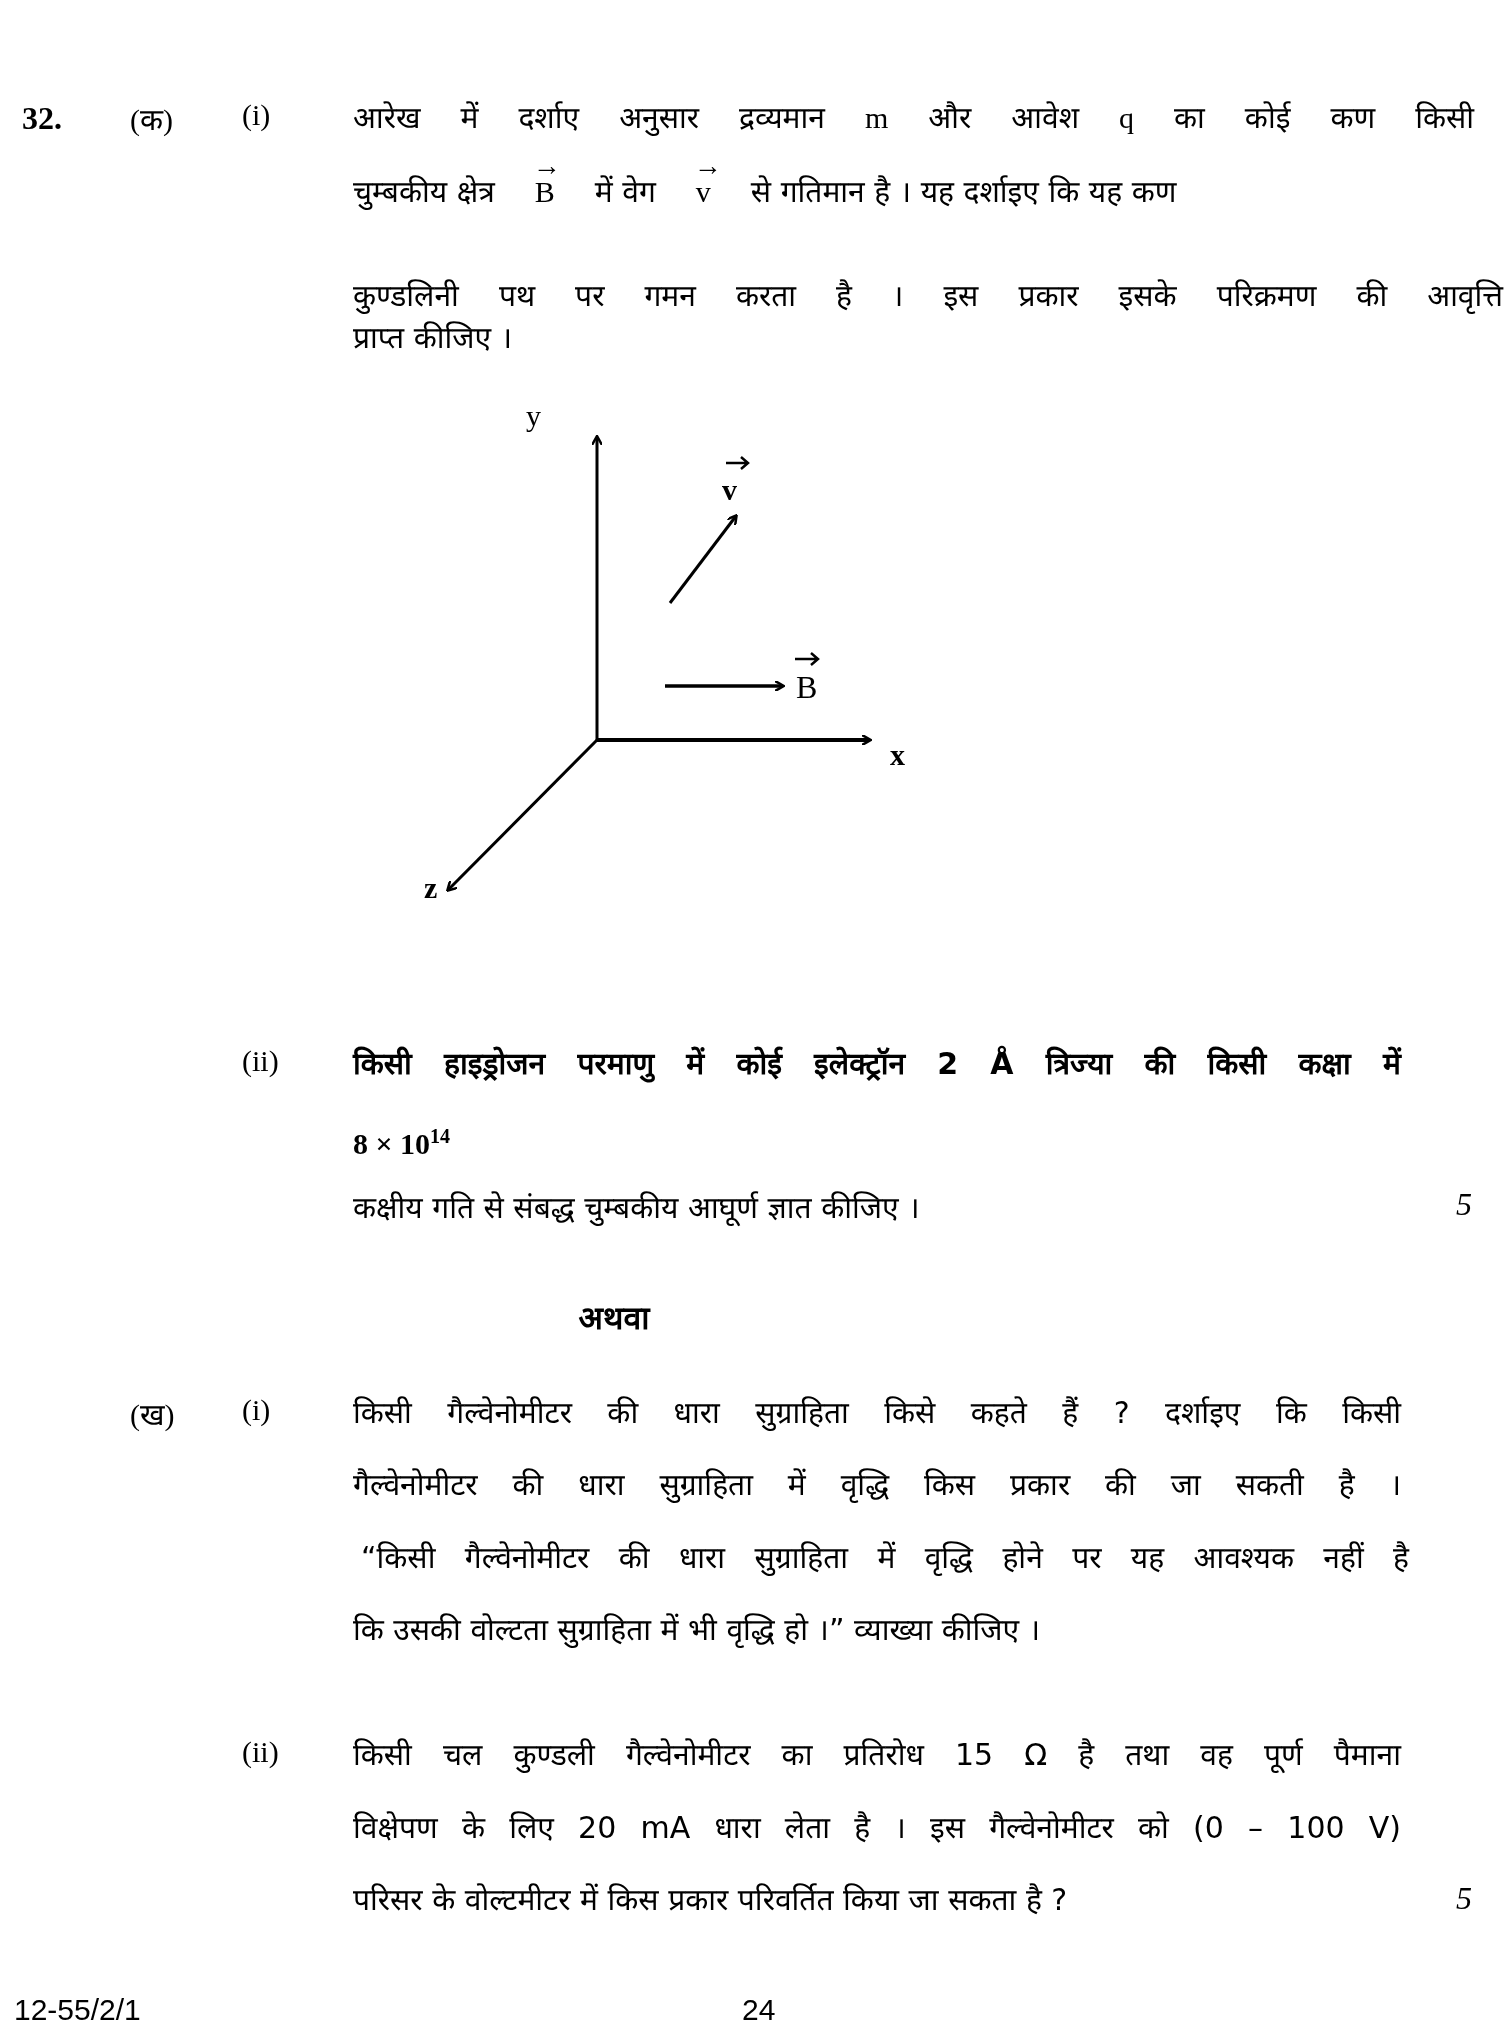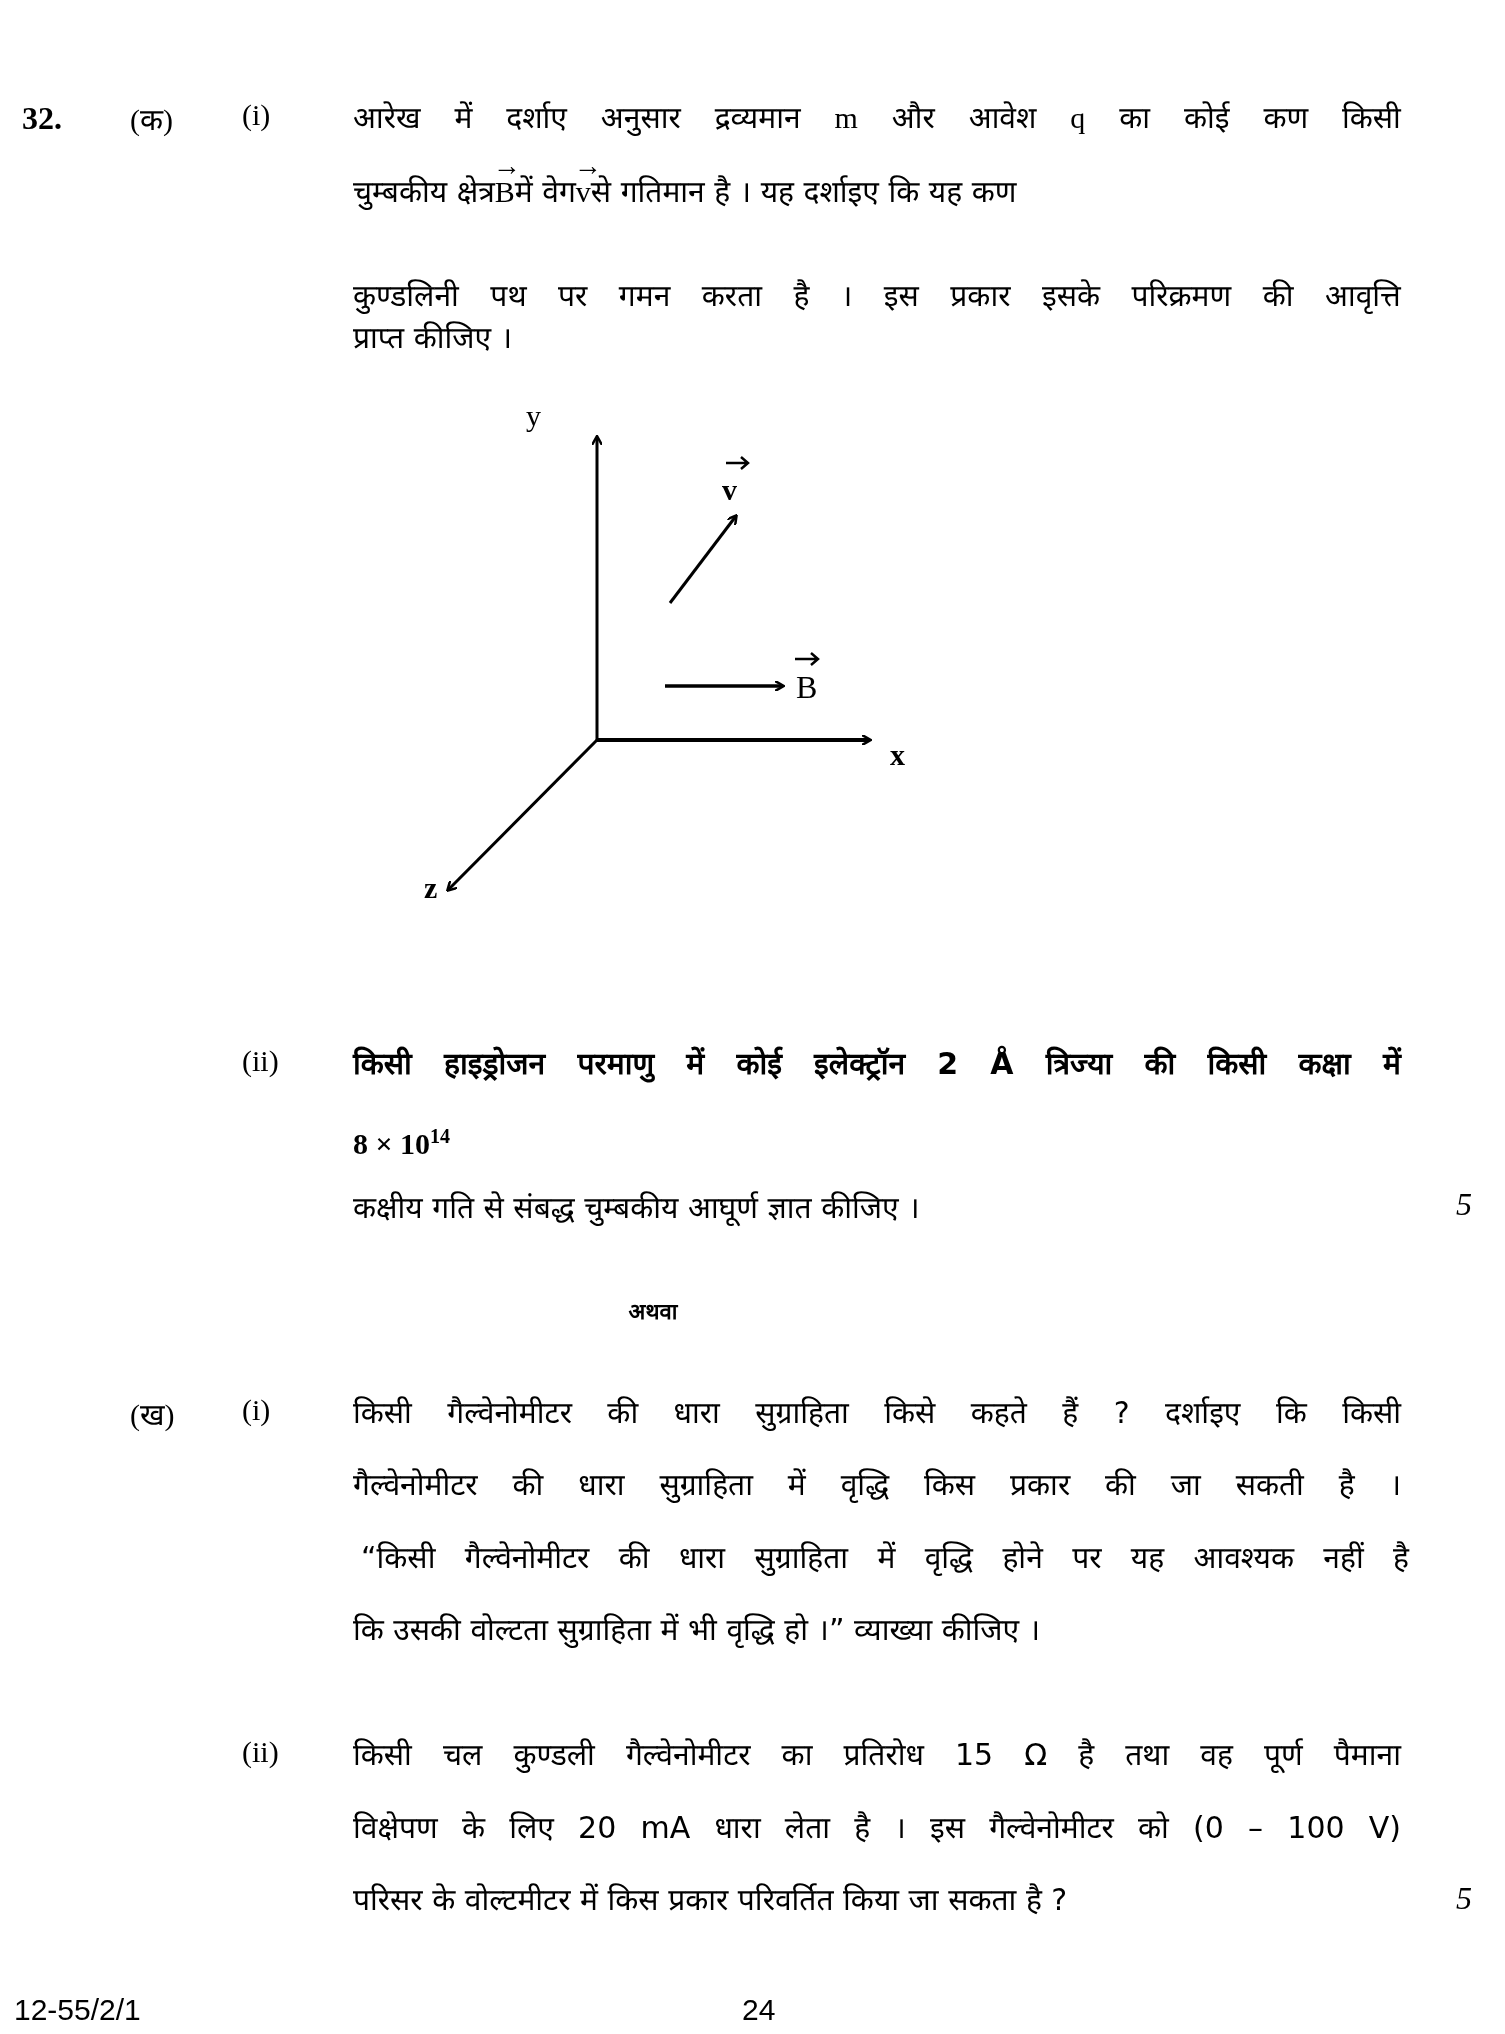--- a/index.html
+++ b/index.html
@@ -7,30 +7,30 @@
     width: 1505px; height: 2034px; position: relative; overflow: hidden;
     font-family: "DejaVu Serif", "Liberation Serif", serif;
     color: #000;
   }
   .abs { position: absolute; }
   .qnum { left: 22px; top: 100px; font-size: 32px; font-weight: bold; font-family: "Liberation Serif", serif; }
   .label { font-size: 30px; font-family: "Liberation Serif", "DejaVu Serif", serif; }
   .line {
     position: absolute; left: 353px; width: 1048px;
     font-size: 30px; line-height: 40px; white-space: nowrap;
-    font-family: "DejaVu Sans", sans-serif; letter-spacing: 0px;
+    font-family: "DejaVu Sans", sans-serif; letter-spacing: 0px; gap: 40px;
   }
   .justify { display: flex; justify-content: space-between; }
   .math { font-family: "Liberation Serif", serif; }
   .vec { position: relative; display: inline-block; font-family: "Liberation Serif", serif; }
   .vec::before {
     content: "→"; position: absolute; left: -2px; top: -26px; font-size: 28px;
   }
   .marks { position: absolute; left: 1456px; font-size: 32px; font-style: italic; font-family: "Liberation Serif", serif; }
-  .athva { position: absolute; left: 0; width: 1228px; text-align: center; top: 1295px; font-size: 22px; font-weight: bold; font-family: "DejaVu Sans", sans-serif; padding-left: 39px; }
+  .athva { position: absolute; left: 0; width: 1228px; text-align: center; top: 1295px; font-size: 32px; font-weight: bold; font-family: "DejaVu Sans", sans-serif; }
   .footer { position: absolute; top: 1993px; font-size: 30px; font-family: "Liberation Sans", sans-serif; }
   sup { font-size: 20px; }
   svg text { font-family: "Liberation Serif", serif; }
 </style>
 </head>
 <body>
 
 <div class="abs qnum">32.</div>
 <div class="abs label" style="left:130px; top:98px;">(क)</div>
 <div class="abs label" style="left:242px; top:98px;">(i)</div>

